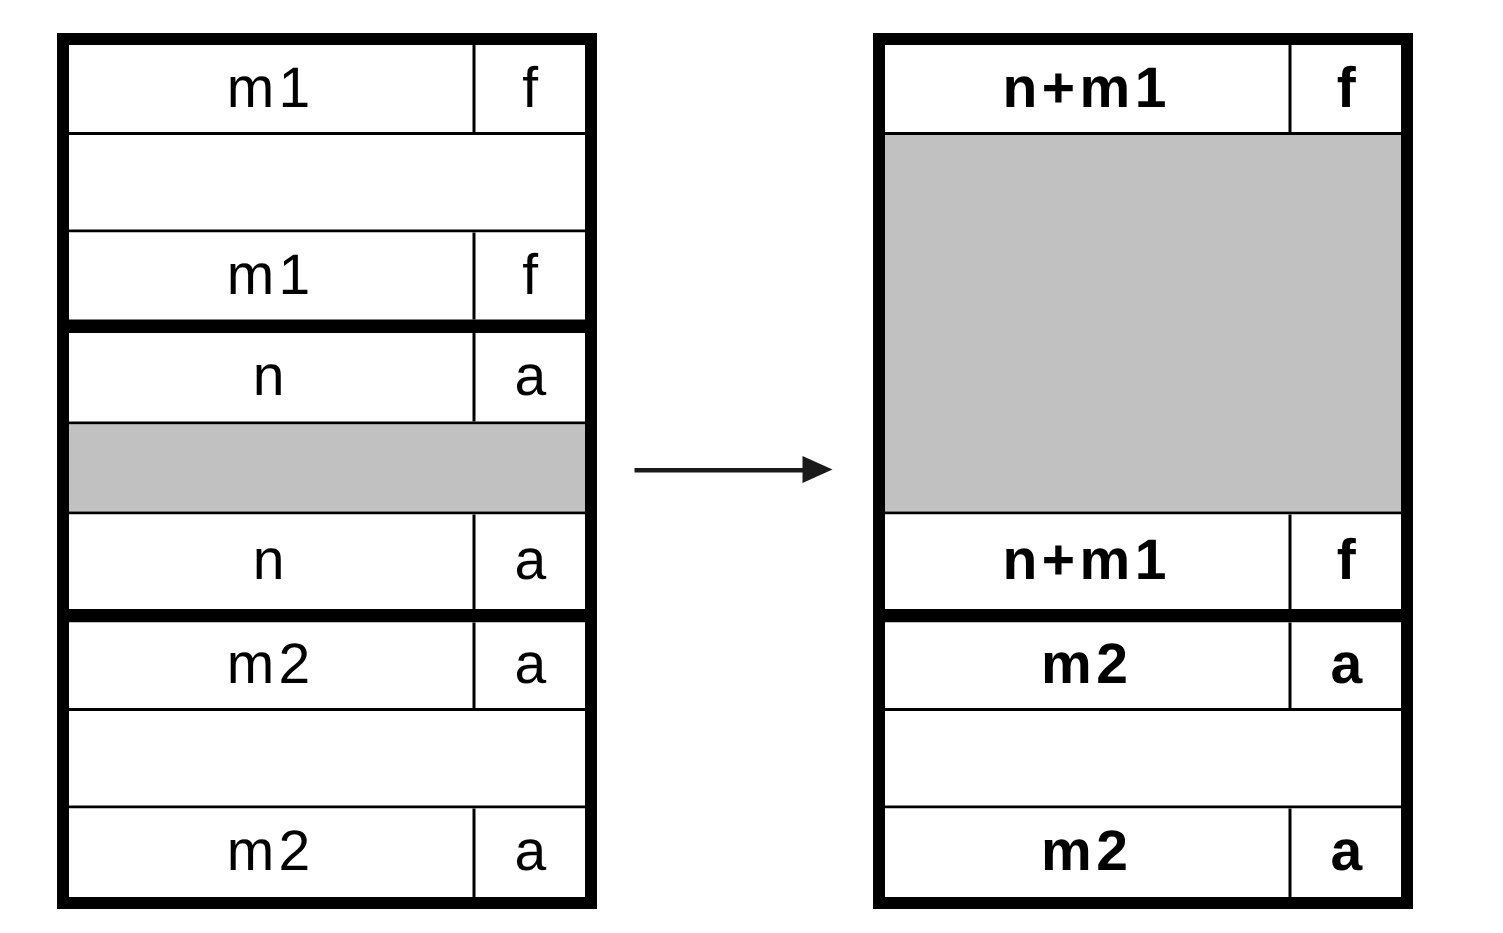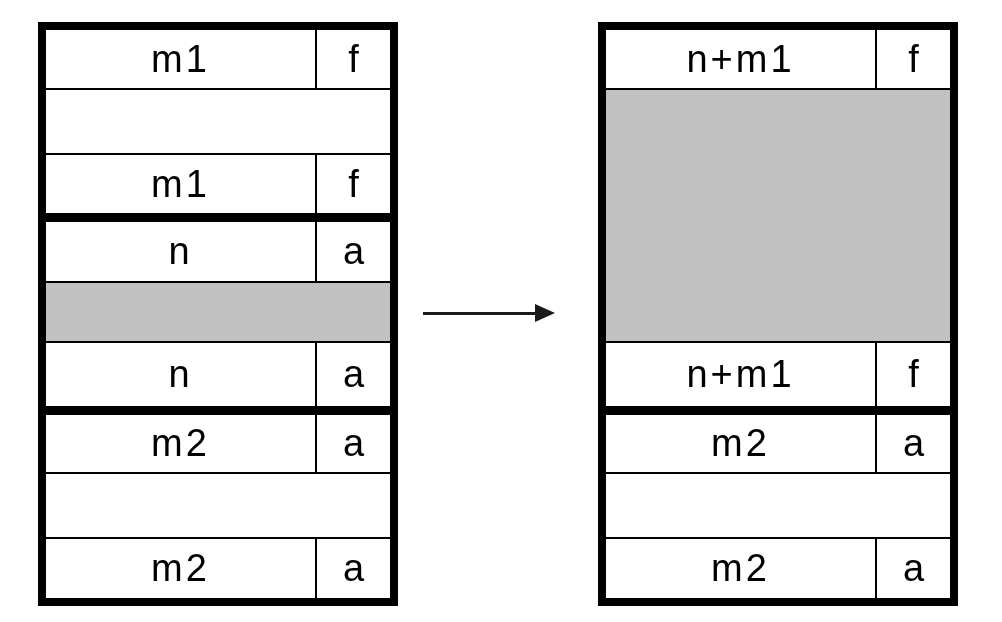--- a/index.html
+++ b/index.html
@@ -16,21 +16,21 @@
   .memory-box {
     position: absolute;
     top: 22px;
     width: 360px; height: 584px;
     border: 8px solid #000000;
     background: #ffffff;
     display: flex;
     flex-direction: column;
   }
   .memory-box.left  { left: 38px; }
-  .memory-box.right { left: 598px; }
+  .memory-box.right { left: 582px; font-weight: bold; }
 
   .row { width: 100%; flex: 0 0 auto; }
 
   .row.hf { display: flex; }
   .row.hf .size-cell {
     flex: 1 1 auto;
     display: flex; align-items: center; justify-content: center;
     font-size: 38px; letter-spacing: 3px;
     background: #ffffff;
   }

